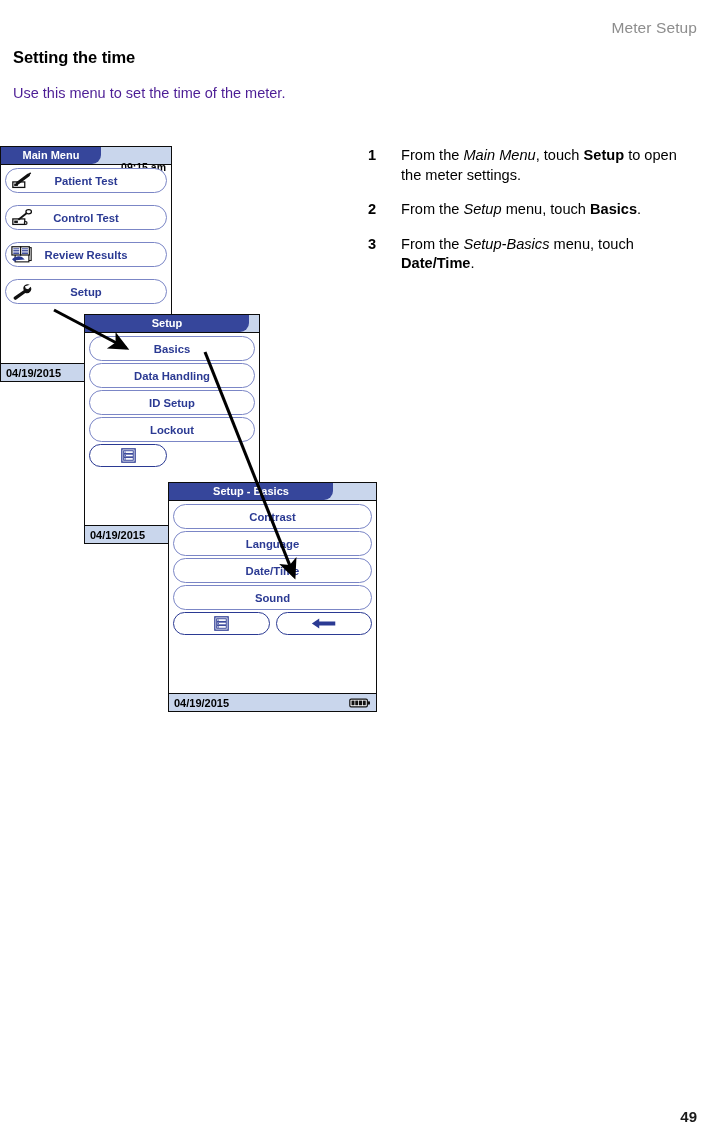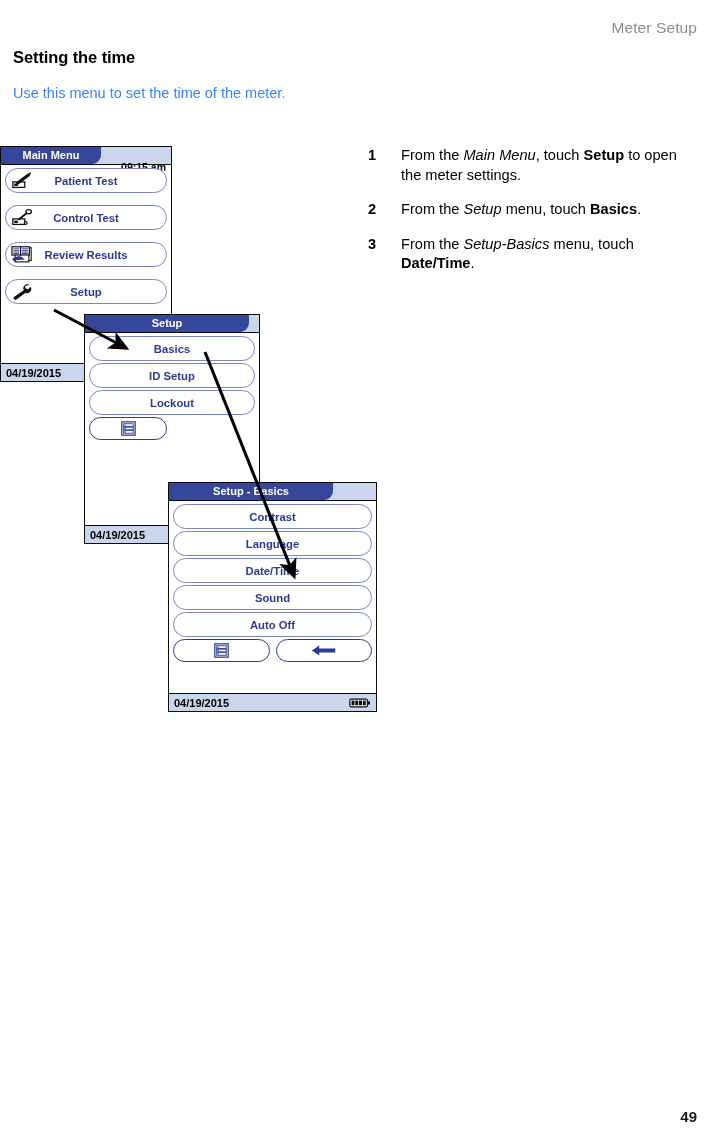--- a/index.html
+++ b/index.html
@@ -42,21 +42,21 @@
     font-size: 16.5px;
     font-weight: bold;
     color: #000;
     letter-spacing: -.1px;
   }
   .intro-text {
     position: absolute;
     left: 13px;
     top: 85px;
     font-size: 14.5px;
-    color: #3b82f6;
+    color: #4c1d95;
   }
 
   
   .steps {
     position: absolute;
     left: 368px;
     top: 146px;
     width: 330px;
   }
   .step {
@@ -246,20 +246,21 @@
     <div class="statusbar">
       <div class="date">04/19/2015</div>
     </div>
   </div>
 <div class="screen" id="screen-setup">
     <div class="titlebar">
       <div class="tab wide">Setup</div>
     </div>
     <div class="screen-body">
       <div class="menu-btn tight"><span>Basics</span></div>
+      <div class="menu-btn tight"><span>Data Handling</span></div>
       <div class="menu-btn tight"><span>ID Setup</span></div>
       <div class="menu-btn tight"><span>Lockout</span></div>
       <div class="icon-row">
         <div class="icon-btn" style="flex: 0 0 78px;">
           <svg viewBox="0 0 18 18" width="15" height="15">
             <rect x="1" y="1" width="16" height="16" fill="#fff" stroke="#2b3a93" stroke-width="1.5"></rect>
             <rect x="3.2" y="3.3" width="11.5" height="3.2" fill="#fff" stroke="#2b3a93" stroke-width="1.1"></rect>
             <rect x="3.2" y="7.4" width="11.5" height="3.2" fill="#fff" stroke="#2b3a93" stroke-width="1.1"></rect>
             <rect x="3.2" y="11.5" width="11.5" height="3.2" fill="#fff" stroke="#2b3a93" stroke-width="1.1"></rect>
             <circle cx="5" cy="4.9" r="0.85" fill="#2b3a93"></circle>
@@ -276,21 +277,20 @@
   </div>
 <div class="screen" id="screen-basics">
     <div class="titlebar">
       <div class="tab wide">Setup - Basics</div>
     </div>
     <div class="screen-body">
       <div class="menu-btn tight"><span>Contrast</span></div>
       <div class="menu-btn tight"><span>Language</span></div>
       <div class="menu-btn tight"><span>Date/Time</span></div>
       <div class="menu-btn tight"><span>Sound</span></div>
-      <div class="menu-btn tight"><span>Auto Off</span></div>
       <div class="icon-row">
         <div class="icon-btn">
           <svg viewBox="0 0 18 18" width="15" height="15">
             <rect x="1" y="1" width="16" height="16" fill="#fff" stroke="#2b3a93" stroke-width="1.5"></rect>
             <rect x="3.2" y="3.3" width="11.5" height="3.2" fill="#fff" stroke="#2b3a93" stroke-width="1.1"></rect>
             <rect x="3.2" y="7.4" width="11.5" height="3.2" fill="#fff" stroke="#2b3a93" stroke-width="1.1"></rect>
             <rect x="3.2" y="11.5" width="11.5" height="3.2" fill="#fff" stroke="#2b3a93" stroke-width="1.1"></rect>
             <circle cx="5" cy="4.9" r="0.85" fill="#2b3a93"></circle>
             <circle cx="5" cy="9" r="0.85" fill="#2b3a93"></circle>
             <circle cx="5" cy="13.1" r="0.85" fill="#2b3a93"></circle>

